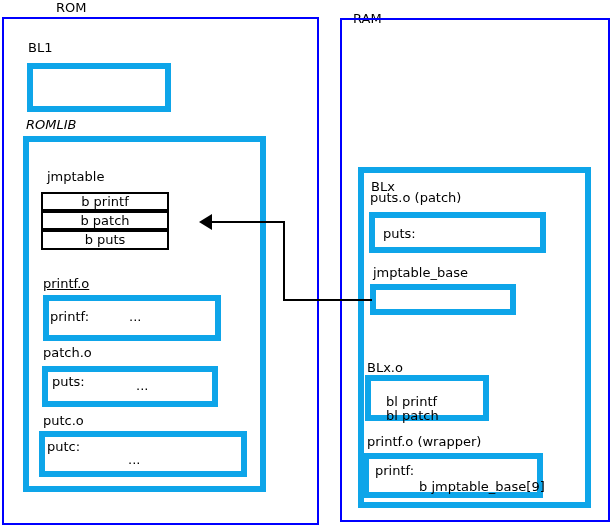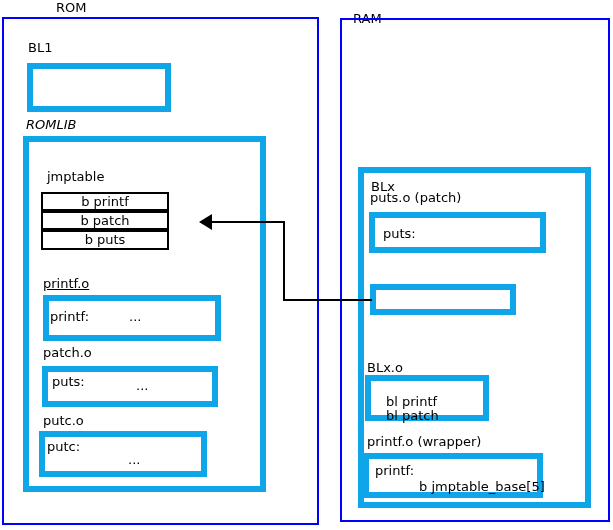--- a/index.html
+++ b/index.html
@@ -59,49 +59,50 @@
     <span class="txt" style="left:80px; top:8px;">...</span>
   </div>
 
   <div class="lbl" style="left:43px; top:345px;">patch.o</div>
   <div class="bbox" style="left:42px; top:366px; width:176px; height:41px;">
     <span class="txt" style="left:4px; top:2px;">puts:</span>
     <span class="txt" style="left:88px; top:6px;">...</span>
   </div>
 
   <div class="lbl" style="left:43px; top:413px;">putc.o</div>
-  <div class="bbox" style="left:39px; top:431px; width:168px; height:46px;">
+  <div class="bbox" style="left:39px; top:431px; width:208px; height:46px;">
     <span class="txt" style="left:2px; top:2px;">putc:</span>
     <span class="txt" style="left:83px; top:15px;">...</span>
   </div>
 
   <div class="lbl" style="left:353px; top:11px;">RAM</div>
   <div class="frame" style="left:340px; top:18px; width:270px; height:504px;"></div>
 
   <div class="bbox" style="left:358px; top:167px; width:233px; height:341px;">
     <span class="txt" style="left:7px; top:6px;">BLx</span>
   </div>
 
   <div class="lbl" style="left:370px; top:190px;">puts.o (patch)</div>
   <div class="bbox" style="left:369px; top:212px; width:177px; height:41px;">
     <span class="txt" style="left:8px; top:8px;">puts:</span>
   </div>
 
+  <div class="lbl" style="left:373px; top:265px;">jmptable_base</div>
   <div class="bbox" style="left:370px; top:284px; width:146px; height:31px;"></div>
 
   <div class="lbl" style="left:367px; top:360px;">BLx.o</div>
   <div class="bbox" style="left:365px; top:375px; width:124px; height:46px;">
     <span class="txt" style="left:15px; top:13px;">bl printf</span>
     <span class="txt" style="left:15px; top:27px;">bl patch</span>
   </div>
 
   <div class="lbl" style="left:367px; top:434px;">printf.o (wrapper)</div>
   <div class="bbox" style="left:363px; top:453px; width:180px; height:45px;">
     <span class="txt" style="left:6px; top:4px;">printf:</span>
-    <span class="txt" style="left:50px; top:20px;">b jmptable_base[5]</span>
+    <span class="txt" style="left:50px; top:20px;">b jmptable_base[9]</span>
   </div>
 
   <div class="hline" style="left:283px; top:299px; width:89px; height:2px;"></div>
   <div class="vline" style="left:283px; top:221px; width:2px; height:80px;"></div>
   <div class="hline" style="left:210px; top:221px; width:75px; height:2px;"></div>
   <div class="arrowhead" style="left:199px; top:214px;"></div>
 
 </div>
 
 </body></html>

